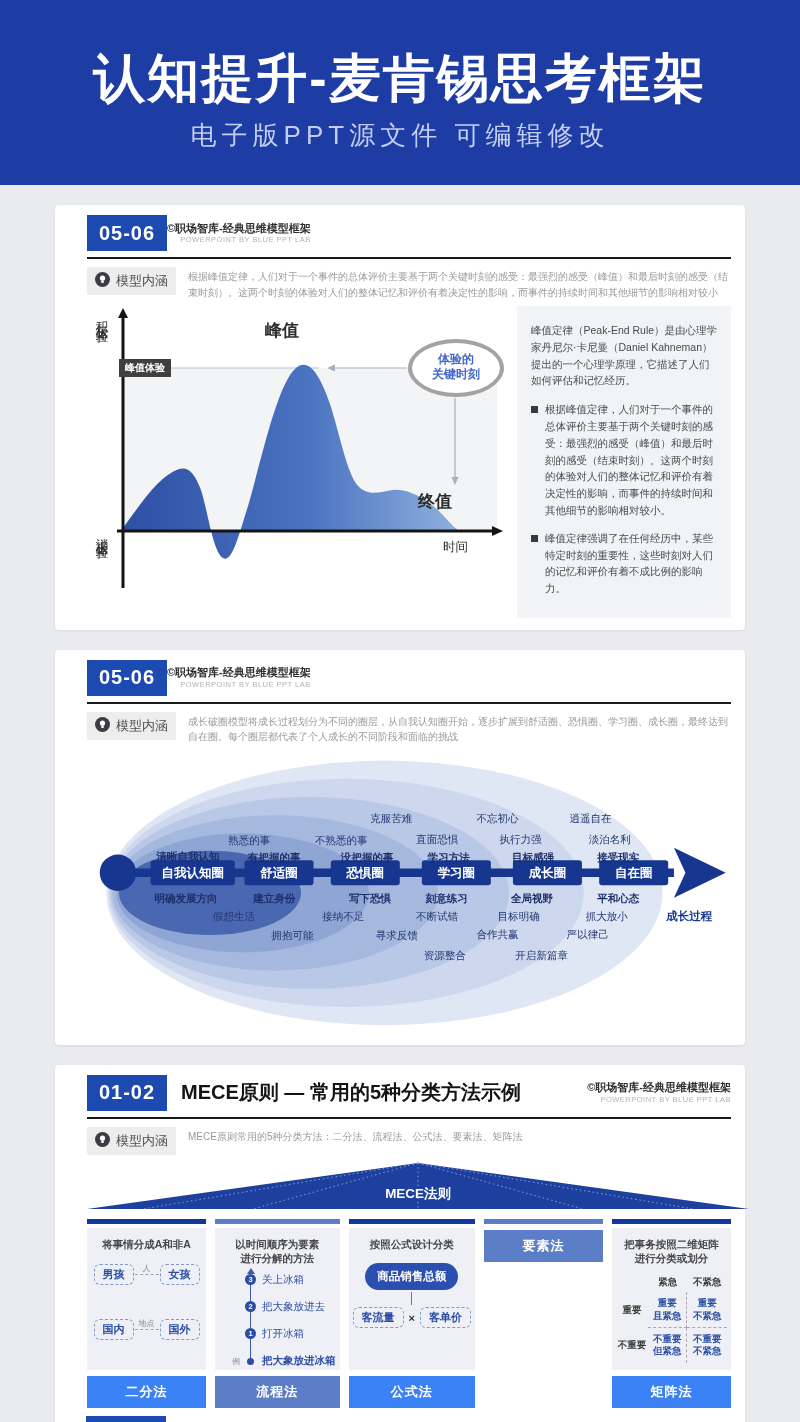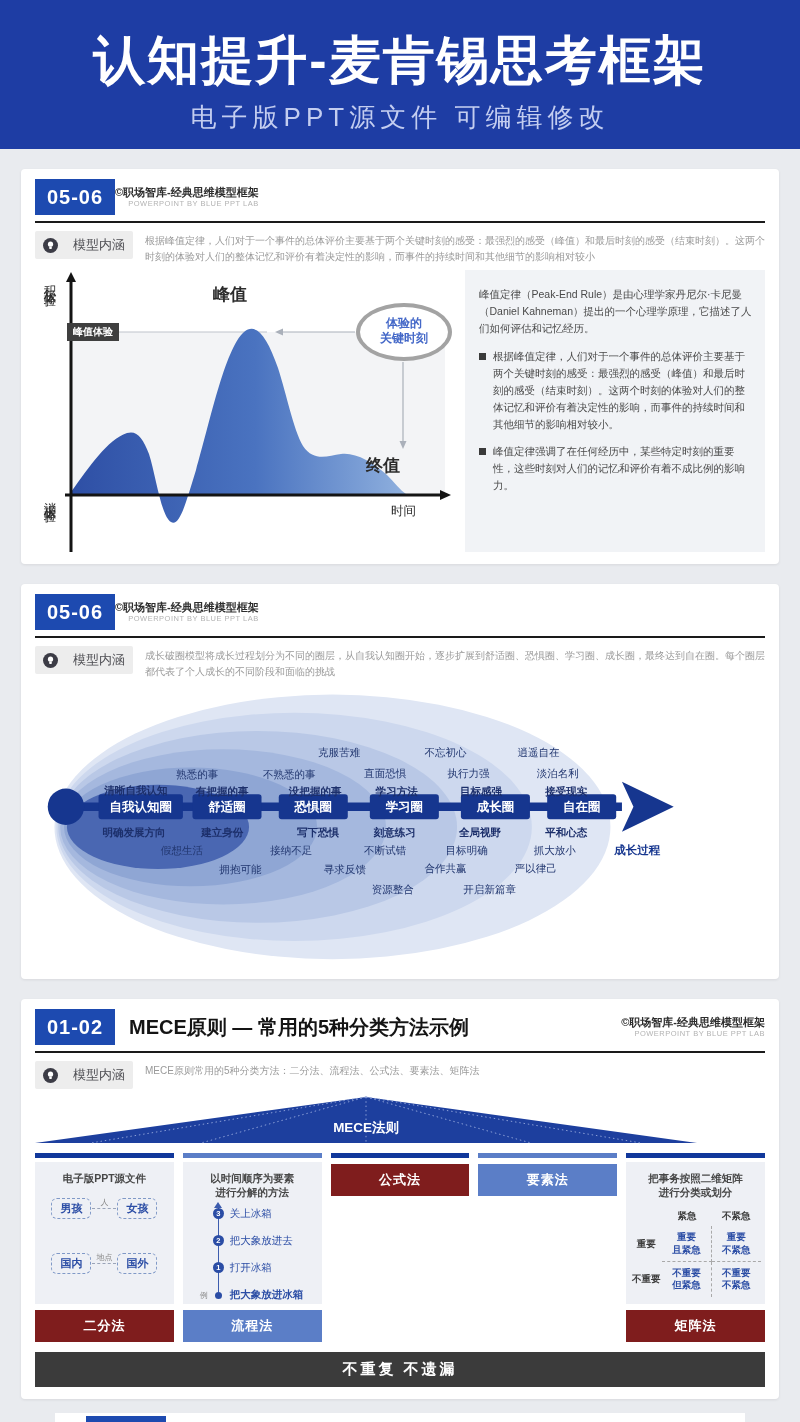--- a/index.html
+++ b/index.html
@@ -5,35 +5,35 @@
   * { margin:0; padding:0; box-sizing:border-box; }
   html,body { width:800px; }
   body {
     font-family:"Liberation Sans","DejaVu Sans",sans-serif;
     background:#e9ebef;
     width:800px; height:1422px; position:relative; overflow:hidden;
   }
   svg { font-family:"Liberation Sans","DejaVu Sans",sans-serif; }
 
   
-  .banner { background:#1e3da4; height:149px; display:flex; flex-direction:column; align-items:center; justify-content:center; }
+  .banner { background:#1e3da4; height:185px; display:flex; flex-direction:column; align-items:center; justify-content:center; }
   .banner-title { color:#fff; font-size:52px; font-weight:bold; letter-spacing:2px; line-height:1.1; margin-top:18px; }
   .banner-sub { color:#c3cdf0; font-size:26px; letter-spacing:5px; margin-top:10px; }
 
   
-  .card { width:758px; margin:20px auto 0 auto; background:#fff; border-radius:4px; padding:10px 14px 12px 14px; box-shadow:0 1px 3px rgba(0,0,0,.08); }
+  .card { width:690px; margin:20px auto 0 auto; background:#fff; border-radius:4px; padding:10px 14px 12px 32px; box-shadow:0 1px 3px rgba(0,0,0,.08); }
   .card-header { display:flex; align-items:center; border-bottom:2px solid #1a1a1a; padding-bottom:6px; }
   .num-box { background:#1d4ab0; color:#fff; font-weight:bold; font-size:20px; width:80px; height:36px; display:flex; align-items:center; justify-content:center; letter-spacing:1px; flex:0 0 auto; }
   .card-title { font-size:20px; font-weight:bold; color:#141414; margin-left:14px; flex:1 1 auto; white-space:nowrap; }
   .brand { text-align:right; line-height:1.35; flex:0 0 auto; }
   .brand-l1 { font-size:11px; font-weight:bold; color:#2d2d2d; }
   .brand-l2 { font-size:7.5px; color:#b3b3b3; letter-spacing:.5px; }
 
   .meta-row { display:flex; align-items:flex-start; margin:8px 0 6px 0; }
-  .meta-badge { background:#ededed; border-radius:2px; padding:5px 8px; display:flex; align-items:center; gap:15px; flex:0 0 auto; }
+  .meta-badge { background:#ededed; border-radius:2px; padding:5px 8px; display:flex; align-items:flex-start; gap:6px; flex:0 0 auto; }
   .meta-badge span { font-size:13px; color:#4d4d52; }
   .meta-desc { font-size:10px; color:#9a9a9a; line-height:1.55; margin-left:12px; padding-top:2px; flex:1 1 auto; }
 
   
   .s1-body { display:flex; gap:12px; }
   .chart-wrap { position:relative; width:418px; height:282px; flex:0 0 auto; }
   .chart-wrap .lbl { position:absolute; color:#2b2b2b; }
   .v-label { writing-mode:vertical-rl; font-size:12.5px; letter-spacing:3px; color:#333; }
   .peak-lbl,.end-lbl { font-size:17px; font-weight:bold; color:#1a1a1a; }
   .badge-dark { position:absolute; background:#3f3f3f; color:#fff; font-size:10px; font-weight:bold; padding:2px 6px; }
@@ -48,21 +48,21 @@
   .s1-bullet .sq { width:7px; height:7px; background:#3a3a3a; margin:5px 7px 0 0; flex:0 0 auto; }
 
   
   .roof-wrap { margin-top:2px; }
   .cols { display:grid; grid-template-columns:repeat(5,1fr); gap:9px; margin-top:4px; }
   .col-bar { height:5px; margin-bottom:4px; }
   .bar-dark { background:#11389b; } .bar-light { background:#5b7ec7; }
   .col-box { background:#eef0f5; height:142px; padding:9px 4px 4px 4px; overflow:hidden; }
   .col-title { font-size:10.5px; font-weight:bold; color:#474747; text-align:center; line-height:1.35; white-space:pre-line; margin-bottom:8px; }
   .btn { margin-top:6px; height:32px; display:flex; align-items:center; justify-content:center; color:#fff; font-size:13px; font-weight:bold; letter-spacing:1px; }
-  .btn-dark { background:#7f1d1d; } .btn-light { background:#5b7ec7; }
+  .btn-dark { background:#3b82f6; } .btn-light { background:#5b7ec7; }
   .mece-footer { margin-top:10px; background:#3b3b3b; color:#fff; text-align:center; font-size:15px; font-weight:bold; letter-spacing:3px; padding:8px 0; }
 
   .dbox { border:1px dashed #8099c7; border-radius:6px; padding:2px 8px; color:#2b4da5; font-weight:bold; font-size:11px; white-space:nowrap; }
   .pair { display:flex; align-items:center; justify-content:center; margin:13px 0; }
   .rel { position:relative; width:24px; border-top:1px dashed #9aa4b8; margin:0 1px; }
   .rel span { position:absolute; left:50%; transform:translateX(-50%); top:-12px; font-size:8px; color:#8a8a8a; white-space:nowrap; }
 
   .timeline { position:relative; margin:4px 0 0 26px; padding-left:0; }
   .timeline::before { content:""; position:absolute; left:5px; top:0; bottom:10px; border-left:1.5px solid #3c5cae; }
   .tl-arrow { position:absolute; left:1.5px; top:-5px; width:0; height:0; border-left:4px solid transparent; border-right:4px solid transparent; border-bottom:6px solid #3c5cae; }
@@ -295,21 +295,21 @@
       </g>
       <text x="345" y="38" text-anchor="middle" font-size="14" font-weight="bold" fill="#ffffff">MECE法则</text>
     </svg>
   </div>
 
   <div class="cols">
 
     <div>
       <div class="col-bar bar-dark"></div>
       <div class="col-box">
-        <div class="col-title">电子版PPT源文件</div>
+        <div class="col-title">将事情分成A和非A</div>
         <div class="pair">
           <span class="dbox">男孩</span>
           <span class="rel">
               <span>人</span>
             </span>
           <span class="dbox">女孩</span>
         </div>
         <div class="pair" style="margin-top:34px;">
           <span class="dbox">国内</span>
           <span class="rel">
@@ -345,20 +345,32 @@
             <span class="tl-dot"></span>
             <span class="tl-strong">把大象放进冰箱</span>
           </div>
         </div>
       </div>
       <div class="btn btn-light">流程法</div>
     </div>
 
     <div>
       <div class="col-bar bar-dark"></div>
+      <div class="col-box">
+        <div class="col-title">按照公式设计分类</div>
+        <div class="formula">
+          <div class="formula-pill">商品销售总额</div>
+          <div class="v-line"></div>
+          <div class="factors">
+            <span class="dbox">客流量</span>
+            <span class="op">×</span>
+            <span class="dbox">客单价</span>
+          </div>
+        </div>
+      </div>
       <div class="btn btn-dark">公式法</div>
     </div>
 
     <div>
       <div class="col-bar bar-light"></div>
       <div class="btn btn-light">要素法</div>
     </div>
 
     <div>
       <div class="col-bar bar-dark"></div>

